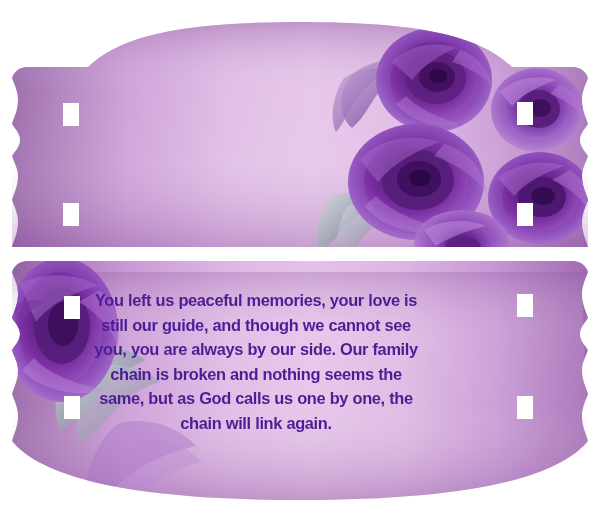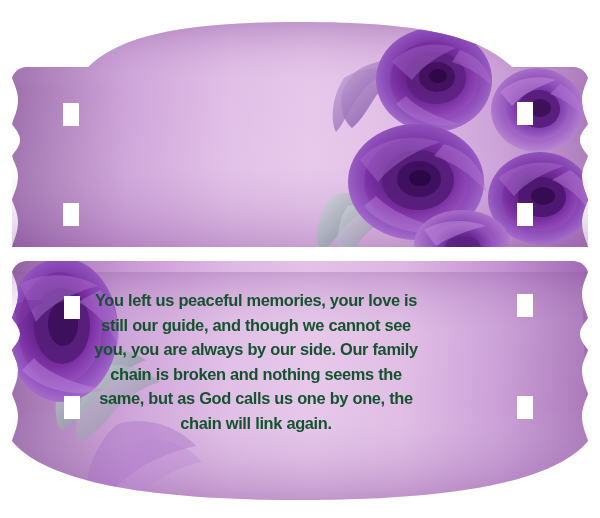--- a/index.html
+++ b/index.html
@@ -41,21 +41,21 @@
     pointer-events: none;
   }
   #verse-text {
     margin: 0;
     text-align: center;
     font-family: "Liberation Sans", sans-serif;
     font-size: 16.4px;
     line-height: 24.6px;
     font-weight: 600;
     letter-spacing: -0.35px;
-    color: #14532d;
+    color: #4c1d95;
     word-spacing: 0.2px;
   }
 </style>
 </head>
 <body>
 
 <div id="canvas">
 
   <svg class="plaque-svg" viewBox="0 0 600 518" xmlns="http://www.w3.org/2000/svg">
     <defs>

